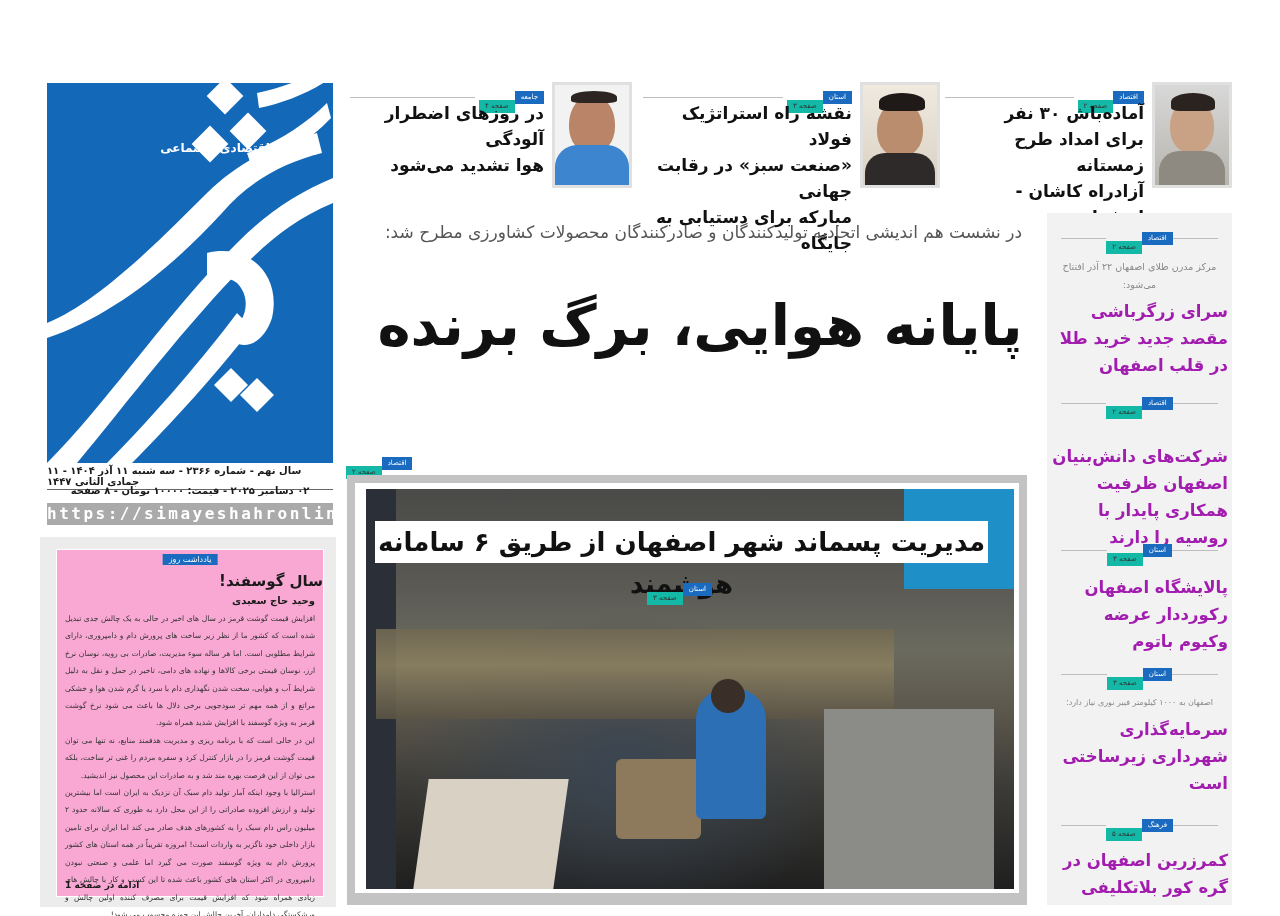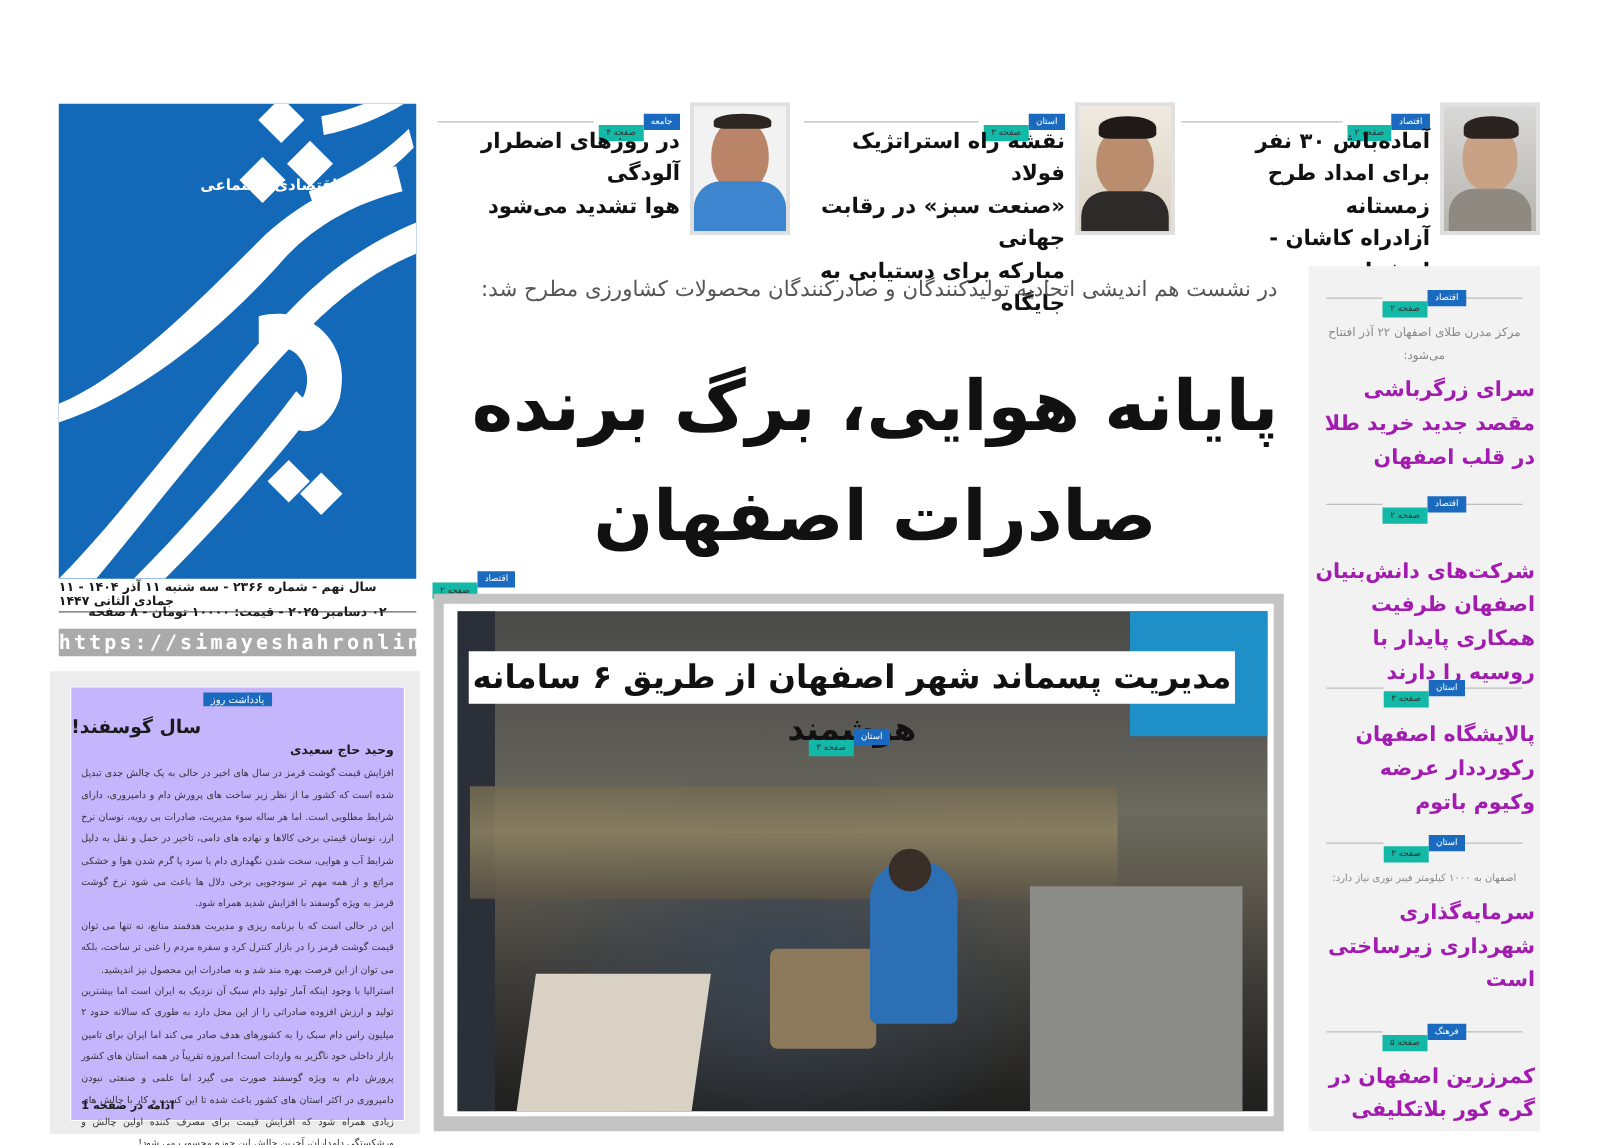--- a/index.html
+++ b/index.html
@@ -23,23 +23,23 @@
 
   
   .logo { position: absolute; left: 47px; top: 83px; width: 286px; height: 380px; background: #1468b8; overflow: hidden; }
   .logo .tagline-txt { position: absolute; right: 14px; top: 30px; color: #fff; font-size: 12px; font-weight: bold; margin-top: 28px; }
   .issue1 { position: absolute; left: 47px; top: 465px; width: 286px; font-size: 10px; font-weight: bold; text-align: left; border-bottom: 1px solid #666; padding-bottom: 2px; }
   .issue2 { position: absolute; left: 47px; top: 485px; width: 286px; font-size: 10px; font-weight: bold; text-align: center; }
   .url { position: absolute; left: 47px; top: 503px; width: 286px; height: 22px; background: #aaaaaa; color: #fff; font-family: "DejaVu Sans Mono", monospace; font-size: 16px; font-weight: bold; letter-spacing: 2.5px; text-align: center; line-height: 22px; direction: ltr; }
 
   
   .editorial { position: absolute; left: 40px; top: 537px; width: 296px; height: 370px; background: #ececec; }
-  .editorial .inner { position: absolute; left: 16px; right: 12px; top: 12px; bottom: 10px; background: #c4b5fd; border: 1px solid #fff; }
+  .editorial .inner { position: absolute; left: 16px; right: 12px; top: 12px; bottom: 10px; background: #f9a8d4; border: 1px solid #fff; }
   .ed-tag { position: absolute; top: 4px; left: 50%; transform: translateX(-50%); background: #1a6bbf; color: #fff; font-size: 8px; padding: 1px 6px; }
-  .ed-title { position: absolute; top: 22px; left: 0; right: 0; text-align: left; font-size: 15px; font-weight: bold; }
+  .ed-title { position: absolute; top: 22px; left: 0; right: 0; text-align: right; font-size: 15px; font-weight: bold; }
   .ed-author { position: absolute; top: 45px; right: 8px; font-size: 10px; font-weight: bold; }
   .ed-text { position: absolute; top: 60px; right: 8px; left: 8px; font-size: 7.6px; line-height: 17.4px; text-align: justify; color: #333; }
   .ed-more { position: absolute; bottom: 6px; left: 8px; font-size: 9px; font-weight: bold; }
 
   
   .kicker { position: absolute; left: 350px; top: 222px; width: 672px; text-align: right; font-size: 17px; font-weight: normal; color: #555; }
   .headline { position: absolute; left: 360px; top: 282px; width: 680px; text-align: center; font-size: 56px; font-weight: 900; line-height: 88px; color: #111; letter-spacing: -1px; }
   .main-tag { position: absolute; left: 346px; top: 448px; direction: rtl; }
 
   .photo-frame { position: absolute; left: 347px; top: 475px; width: 680px; height: 430px; background: #c3c3c3; }
@@ -163,21 +163,20 @@
       <p>این در حالی است که با برنامه ریزی و مدیریت هدفمند منابع، نه تنها می توان قیمت گوشت قرمز را در بازار کنترل کرد و سفره مردم را غنی تر ساخت، بلکه می توان از این فرصت بهره مند شد و به صادرات این محصول نیز اندیشید.</p>
       <p>استرالیا با وجود اینکه آمار تولید دام سبک آن نزدیک به ایران است اما بیشترین تولید و ارزش افزوده صادراتی را از این محل دارد به طوری که سالانه حدود ۲ میلیون راس دام سبک را به کشورهای هدف صادر می کند اما ایران برای تامین بازار داخلی خود ناگزیر به واردات است! امروزه تقریباً در همه استان های کشور پرورش دام به ویژه گوسفند صورت می گیرد اما علمی و صنعتی نبودن دامپروری در اکثر استان های کشور باعث شده تا این کسب و کار با چالش های زیادی همراه شود که افزایش قیمت برای مصرف کننده اولین چالش و ورشکستگی دامداران، آخرین چالش این حوزه محسوب می شود!</p>
     </div>
     <div class="ed-more">ادامه در صفحه 1</div>
   </div>
 </div>
 
 <div class="kicker">در نشست هم اندیشی اتحادیه تولیدکنندگان و صادرکنندگان محصولات کشاورزی مطرح شد:</div>
 <div class="headline">
   <div>پایانه هوایی، برگ برنده</div>
-  <div>صادرات اصفهان</div>
 </div>
 <div class="main-tag tagrow">
   <span class="tag-page" style="order:2">صفحه ۲</span>
   <span class="tag-section" style="order:1">اقتصاد</span>
 </div>
 
 <div class="photo-frame">
     <div class="white"></div>
   </div>
 <div class="photo">

